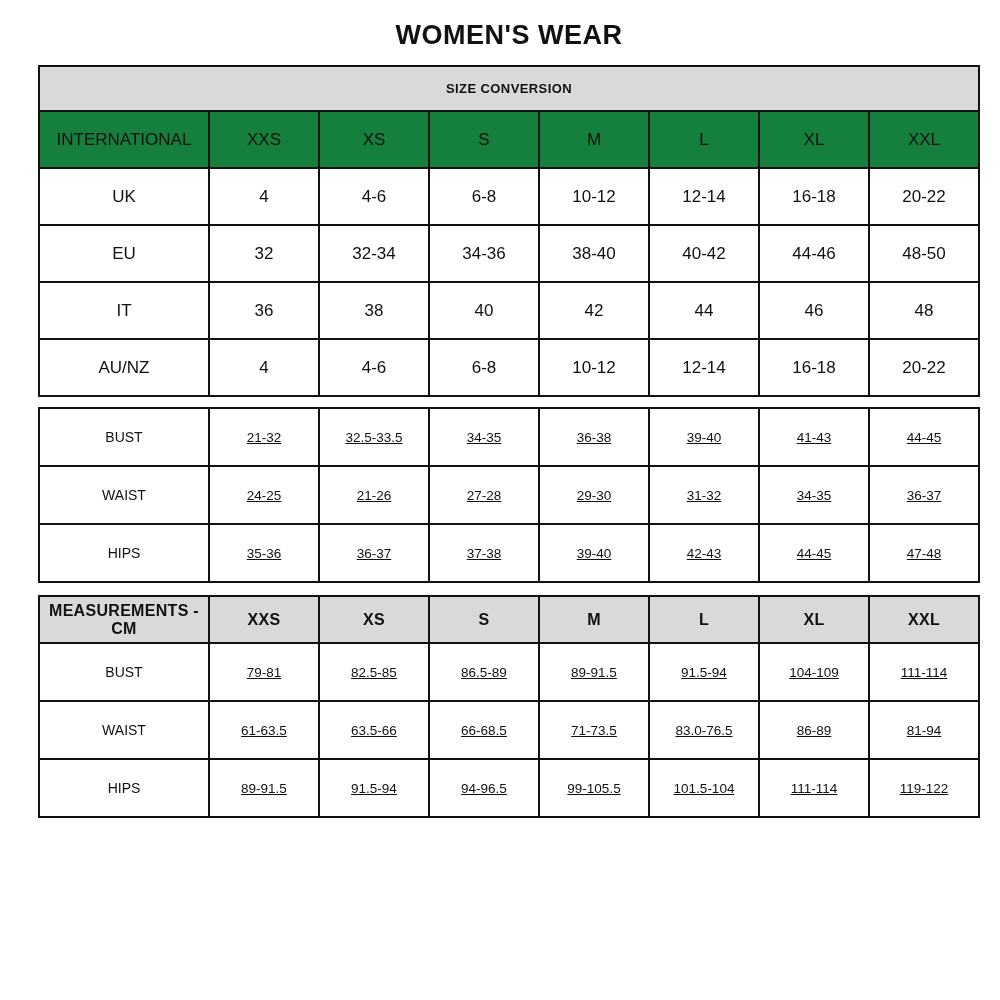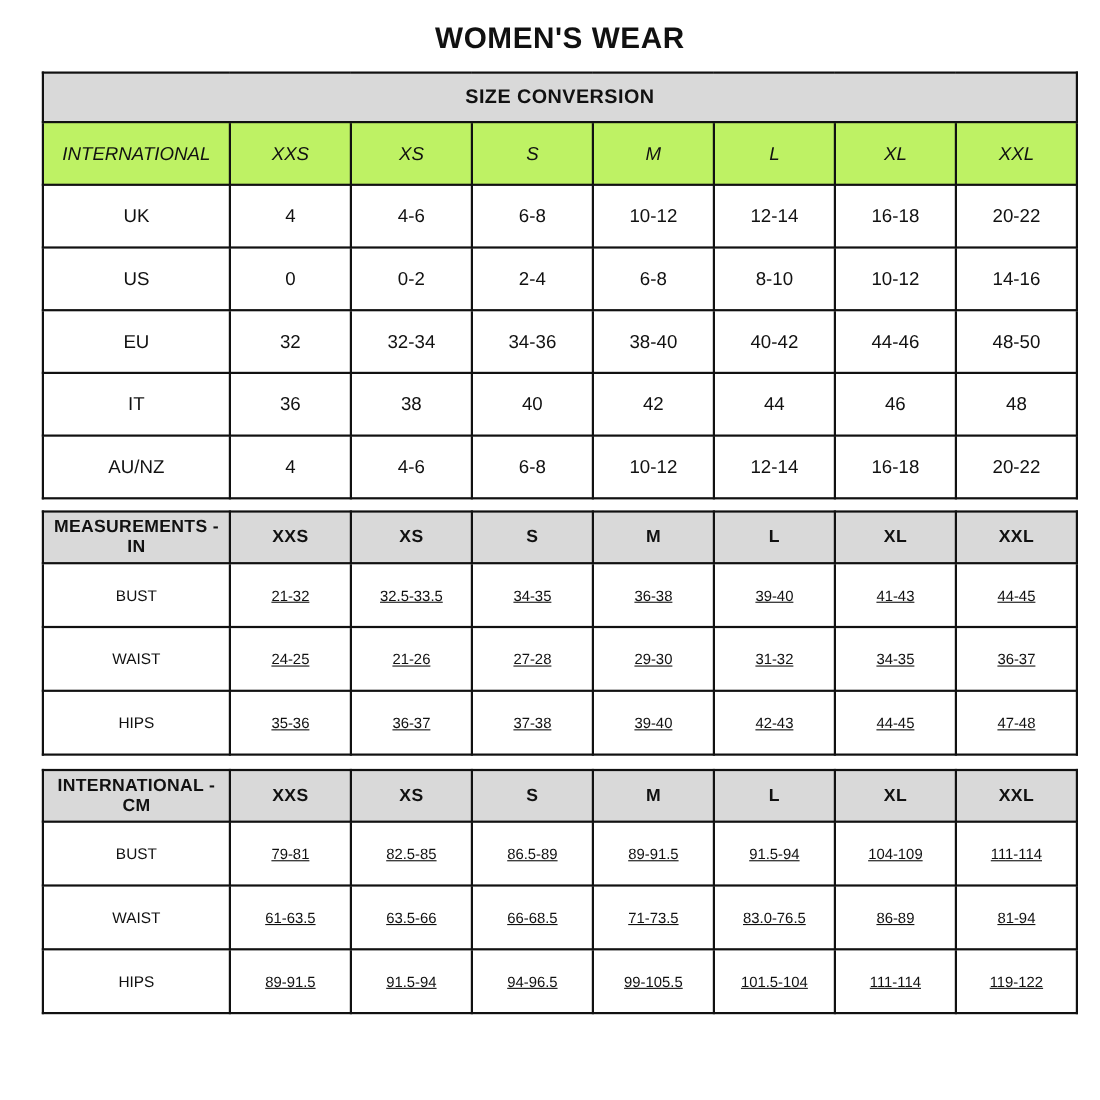--- a/index.html
+++ b/index.html
@@ -37,24 +37,24 @@
   col.first { width: 170px; }
   col.size  { width: 110px; }
 
   
   .conv { margin-bottom: 10px; }
   .conv th, .conv td { height: 57px; font-size: 17px; }
   .conv .span-title {
     height: 45px;
     background: #d9d9d9;
     font-weight: 700;
-    font-size: 18px;
+    font-size: 13px;
     letter-spacing: 0.4px;
   }
-  .conv tr.hdr th { background: #bef264; font-weight: 400; font-style: italic; }
+  .conv tr.hdr th { background: #15803d; font-weight: 400; }
 
   
   .meas { margin-bottom: 12px; }
   .meas tr.hdr th {
     height: 47px;
     background: #d9d9d9;
     font-weight: 700;
     font-size: 16px;
     letter-spacing: 0.3px;
   }
@@ -96,30 +96,20 @@
           <th>UK</th>
           <td>4</td>
           <td>4-6</td>
           <td>6-8</td>
           <td>10-12</td>
           <td>12-14</td>
           <td>16-18</td>
           <td>20-22</td>
         </tr>
         <tr>
-          <th>US</th>
-          <td>0</td>
-          <td>0-2</td>
-          <td>2-4</td>
-          <td>6-8</td>
-          <td>8-10</td>
-          <td>10-12</td>
-          <td>14-16</td>
-        </tr>
-        <tr>
           <th>EU</th>
           <td>32</td>
           <td>32-34</td>
           <td>34-36</td>
           <td>38-40</td>
           <td>40-42</td>
           <td>44-46</td>
           <td>48-50</td>
         </tr>
         <tr>
@@ -150,30 +140,20 @@
       <col class="first">
         <col class="size">
         <col class="size">
         <col class="size">
       <col class="size">
         <col class="size">
         <col class="size">
         <col class="size">
     </colgroup>
     <tbody>
-        <tr class="hdr">
-          <th>MEASUREMENTS - IN</th>
-          <th>XXS</th>
-          <th>XS</th>
-          <th>S</th>
-          <th>M</th>
-          <th>L</th>
-          <th>XL</th>
-          <th>XXL</th>
-        </tr>
         <tr>
           <th>BUST</th>
           <td>21-32</td>
           <td>32.5-33.5</td>
           <td>34-35</td>
           <td>36-38</td>
           <td>39-40</td>
           <td>41-43</td>
           <td>44-45</td>
         </tr>
@@ -206,21 +186,21 @@
         <col class="size">
         <col class="size">
         <col class="size">
       <col class="size">
         <col class="size">
         <col class="size">
         <col class="size">
     </colgroup>
     <tbody>
         <tr class="hdr">
-          <th>INTERNATIONAL - CM</th>
+          <th>MEASUREMENTS - CM</th>
           <th>XXS</th>
           <th>XS</th>
           <th>S</th>
           <th>M</th>
           <th>L</th>
           <th>XL</th>
           <th>XXL</th>
         </tr>
         <tr>
           <th>BUST</th>

